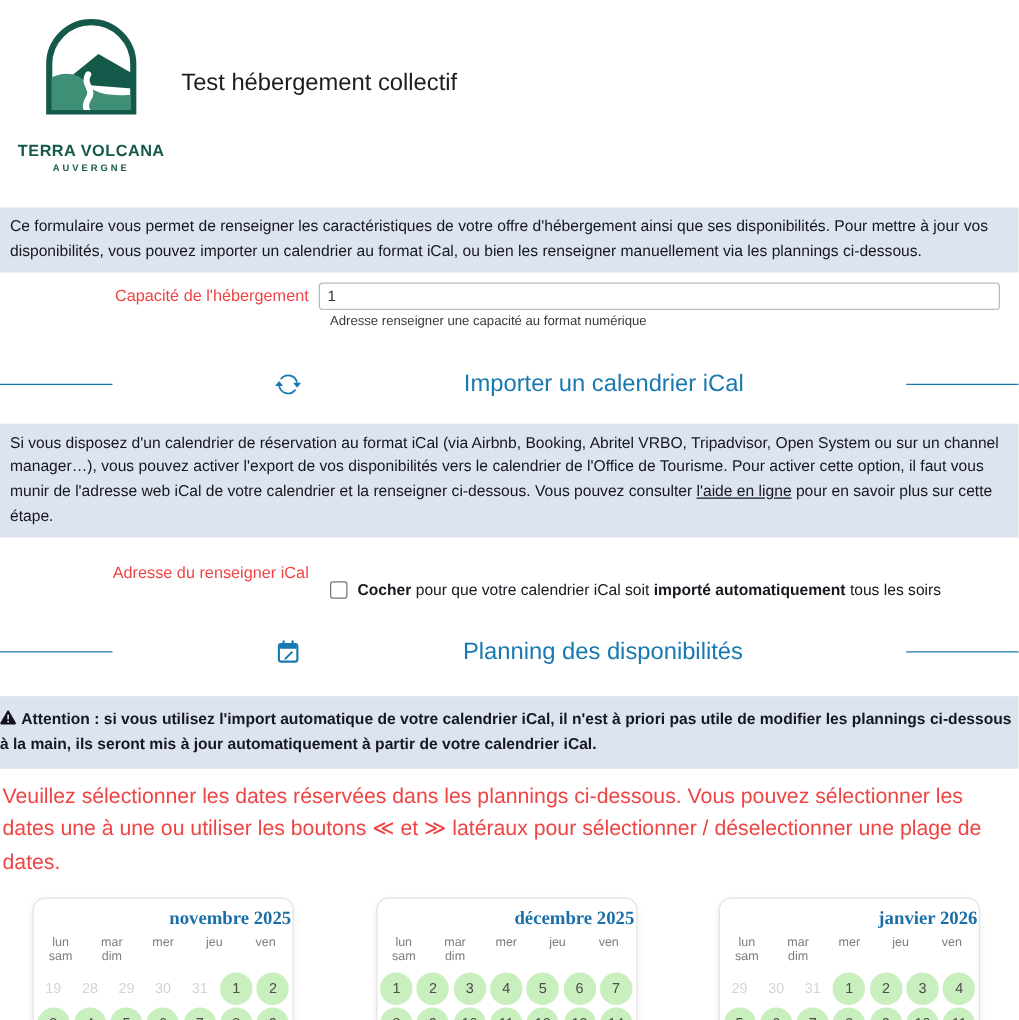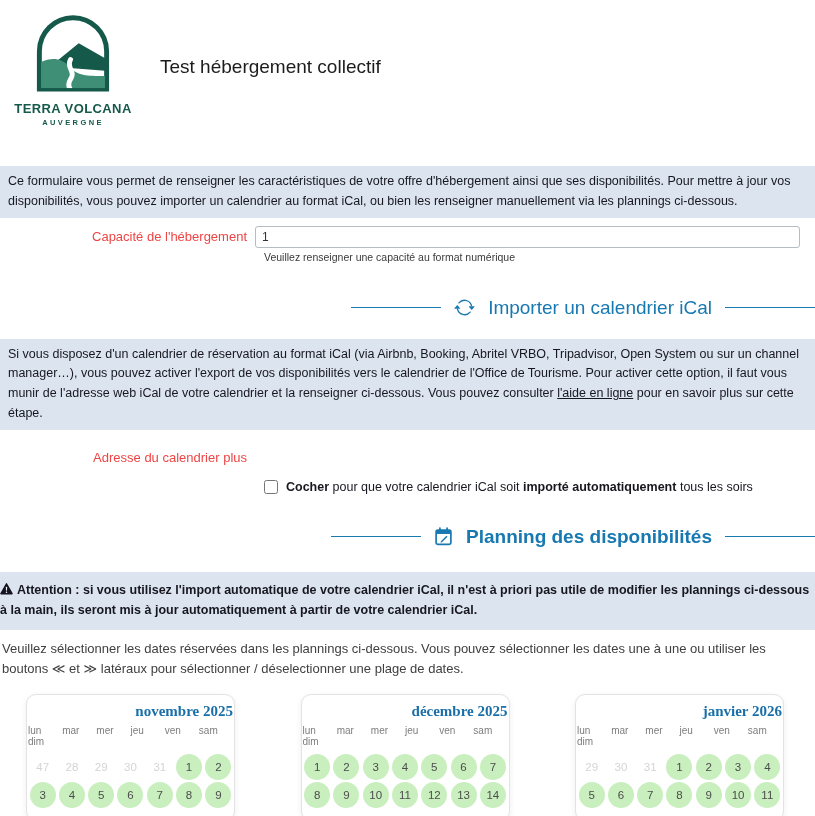--- a/index.html
+++ b/index.html
@@ -12,58 +12,58 @@
   *{box-sizing:border-box;}
   html,body{margin:0;padding:0;}
   body{
     width:815px;height:816px;overflow:hidden;background:#fff;
     font-family:"Liberation Sans",sans-serif;color:#212529;
   }
   
   .header{position:relative;height:166px;}
   .logo{position:absolute;left:8px;top:10px;width:130px;text-align:center;}
   .logo svg{display:block;margin:0 auto;width:82px;height:86px;}
-  .logo-name{font-size:13px;font-weight:bold;color:var(--logo-green);letter-spacing:.4px;margin-top:5px;white-space:nowrap;}
+  .logo-name{font-size:13px;font-weight:bold;color:var(--logo-green);letter-spacing:.4px;margin-top:17px;white-space:nowrap;}
   .logo-region{font-size:7.5px;font-weight:bold;color:var(--logo-green);letter-spacing:2.4px;margin-top:2px;}
-  .page-title{position:absolute;left:160px;top:56px;font-size:19px;color:#1c1c1c;}
+  .page-title{position:absolute;left:145px;top:56px;font-size:19px;color:#1c1c1c;}
   
   .band{background:var(--band);padding:6px 8px;font-size:12.5px;line-height:1.58;color:#17171f;}
   .band a{color:#17171f;text-decoration:underline;cursor:pointer;}
   .band p{margin:0;}
   .band .warn{font-weight:bold;}
   .warn-icon{display:inline-block;vertical-align:-1px;margin-right:4px;}
   
   .form-row{display:flex;align-items:center;margin:8px 15px 0 0;}
   .form-row label{width:255px;text-align:right;padding-right:8px;font-size:13px;color:#ef4444;flex:none;}
   .form-row input[type=text]{
     flex:1;height:22px;border:1px solid #b5bcc4;border-radius:3px;
     padding:0 6px;font-size:12px;color:#333;outline:none;
     font-family:"Liberation Sans",sans-serif;
   }
   .form-row input::placeholder{color:#bcbcbc;}
   .helper{margin-left:264px;font-size:10.5px;color:#3a3a3a;margin-top:3px;}
-  .checkbox-row{margin-left:264px;margin-top:15px;display:flex;align-items:center;font-size:12.5px;color:#17171f;}
+  .checkbox-row{margin-left:264px;display:flex;align-items:center;font-size:12.5px;color:#17171f;}
   .checkbox-row input{width:14px;height:14px;margin:0 8px 0 0;flex:none;}
   .b{font-weight:bold;}
   .seg{white-space:pre-wrap;}
   
-  .section-heading{display:flex;align-items:center;justify-content:flex-end;gap:13px;margin-top:34px;color:var(--accent);}
+  .section-heading{display:flex;align-items:center;justify-content:space-between;gap:13px;margin-top:34px;color:var(--accent);}
   .section-heading .line{width:90px;height:1px;background:var(--accent);}
   .section-heading .txt{font-size:19px;}
   .section-heading .sh-icon{display:flex;align-items:center;}
   
-  .instructions{margin:9px 4px 0 2px;font-size:13px;line-height:1.55;color:#404040;}
+  .instructions{margin:9px 4px 0 2px;font-size:17px;line-height:1.55;color:#ef4444;}
   
   .calendars{display:flex;justify-content:space-between;padding:0 31px 0 26px;margin-top:15px;}
   .panel{
     width:209px;background:#fff;border:1px solid #e3e3e3;border-radius:10px;
     box-shadow:0 2px 6px rgba(0,0,0,.07);padding:7px 1px 12px;
   }
   .month{text-align:right;font-weight:bold;font-size:15px;color:#1a6fa8;height:18px;line-height:18px;font-family:Liberation Serif, serif;}
-  .weekdays{display:grid;grid-template-columns:repeat(6,1fr);margin-top:5px;font-size:10px;color:#7d7d7d;text-align:left;}
+  .weekdays{display:grid;grid-template-columns:repeat(5,1fr);margin-top:5px;font-size:10px;color:#7d7d7d;text-align:center;}
   .days{display:grid;grid-template-columns:repeat(7,1fr);row-gap:2px;margin-top:7px;justify-items:center;}
   .day{
     width:26px;height:26px;border-radius:50%;display:flex;align-items:center;justify-content:center;
     font-size:11.5px;color:#4c4c4c;background:var(--green);cursor:pointer;
   }
   .day.out{background:transparent;color:#d4d4d4;cursor:default;}
 </style>
 </head>
 <body>
 
@@ -89,48 +89,48 @@
 </div>
 
 <div class="band">
   <p>Ce formulaire vous permet de renseigner les caractéristiques de votre offre d'hébergement ainsi que ses disponibilités. Pour mettre à jour vos disponibilités, vous pouvez importer un calendrier au format iCal, ou bien les renseigner manuellement via les plannings ci-dessous.</p>
 </div>
 
 <div class="form-row">
   <label>Capacité de l'hébergement</label>
   <input type="text" value="1" style="">
 </div>
-<div class="helper">Veuillez renseigner une capacité au format numérique</div>
+<div class="helper">Adresse renseigner une capacité au format numérique</div>
 
 <div class="section-heading">
   <div class="line"></div>
   <span class="sh-icon">
     <svg width="21" height="21" viewBox="0 0 16 16" fill="#1878b0">
       <path d="M11.534 7h3.932a.25.25 0 0 1 .192.41l-1.966 2.36a.25.25 0 0 1-.384 0l-1.966-2.36a.25.25 0 0 1 .192-.41zm-11 2h3.932a.25.25 0 0 0 .192-.41L2.692 6.23a.25.25 0 0 0-.384 0L.342 8.59A.25.25 0 0 0 .534 9z"></path>
       <path d="M8 3c-1.552 0-2.94.707-3.857 1.818a.5.5 0 1 1-.771-.636A6.002 6.002 0 0 1 13.917 7H12.9A5.002 5.002 0 0 0 8 3zM3.1 9a5.002 5.002 0 0 0 8.757 2.182.5.5 0 1 1 .771.636A6.002 6.002 0 0 1 2.083 9H3.1z"></path>
     </svg>
   </span>
   <span class="txt">Importer un calendrier iCal</span>
   <div class="line"></div>
 </div>
 
 <div class="band" style="margin-top:20px;">
   <p><span class="seg">Si vous disposez d'un calendrier de réservation au format iCal (via Airbnb, Booking, Abritel VRBO, Tripadvisor, Open System ou sur un channel manager…), vous pouvez activer l'export de vos disponibilités vers le calendrier de l'Office de Tourisme. Pour activer cette option, il faut vous munir de l'adresse web iCal de votre calendrier et la renseigner ci-dessous. Vous pouvez consulter </span><a>l'aide en ligne</a><span class="seg"> pour en savoir plus sur cette étape.</span></p>
 </div>
 
 <div class="form-row" style="margin-top:20px;">
-  <label>Adresse du calendrier plus</label>
+  <label>Adresse du renseigner iCal</label>
 </div>
 
 <div class="checkbox-row">
   <input type="checkbox" style="">
   <span><span class="b seg">Cocher</span><span class="seg"> pour que votre calendrier iCal soit </span><span class="b seg">importé automatiquement</span><span class="seg"> tous les soirs</span></span>
 </div>
 
-<div class="section-heading" style="margin-top:32px;font-weight:bold;">
+<div class="section-heading" style="margin-top:32px;">
   <div class="line"></div>
   <span class="sh-icon">
     <svg width="19" height="19" viewBox="0 0 18 18">
       <rect x="2" y="3" width="14" height="13.4" rx="1.6" fill="none" stroke="#1878b0" stroke-width="1.6"></rect>
       <path d="M2.6 3.6 h12.8 v3 H2.6 Z" fill="#1878b0"></path>
       <line x1="5.6" y1="1" x2="5.6" y2="4" stroke="#1878b0" stroke-width="1.6" stroke-linecap="round"></line>
       <line x1="12.4" y1="1" x2="12.4" y2="4" stroke="#1878b0" stroke-width="1.6" stroke-linecap="round"></line>
       <path d="M6.6 13.5 l5.2-5.2 1 1 -5.2 5.2 -1.4 .4 Z" fill="#1878b0"></path>
     </svg>
   </span>
@@ -154,21 +154,21 @@
       <div class="weekdays">
         <span>lun</span>
         <span>mar</span>
         <span>mer</span>
         <span>jeu</span>
         <span>ven</span>
         <span>sam</span>
         <span>dim</span>
       </div>
       <div class="days">
-        <div class="day out">47</div>
+        <div class="day out">19</div>
         <div class="day out">28</div>
         <div class="day out">29</div>
         <div class="day out">30</div>
         <div class="day out">31</div>
         <div class="day">1</div>
         <div class="day">2</div>
         <div class="day">3</div>
         <div class="day">4</div>
         <div class="day">5</div>
         <div class="day">6</div>

